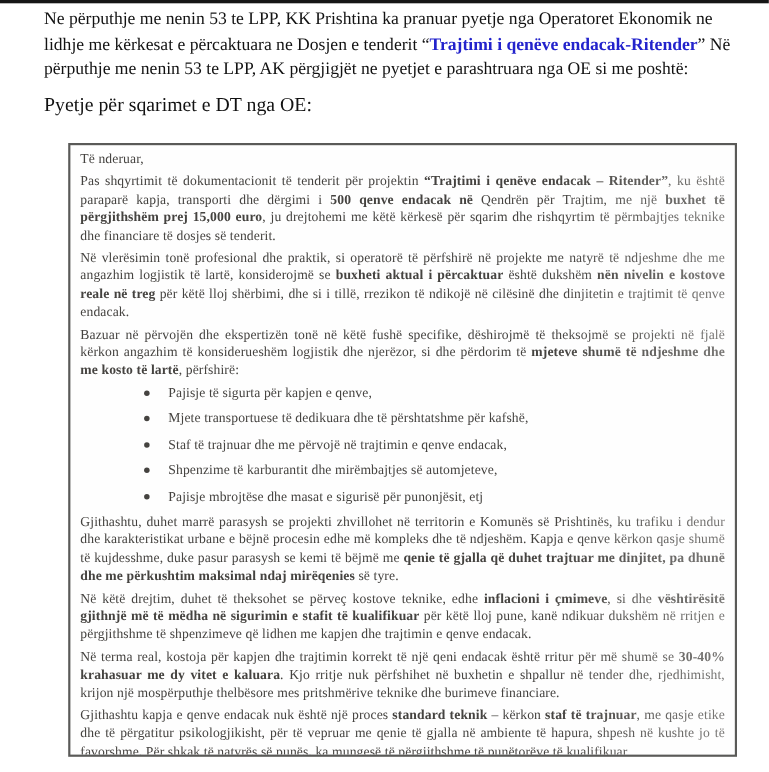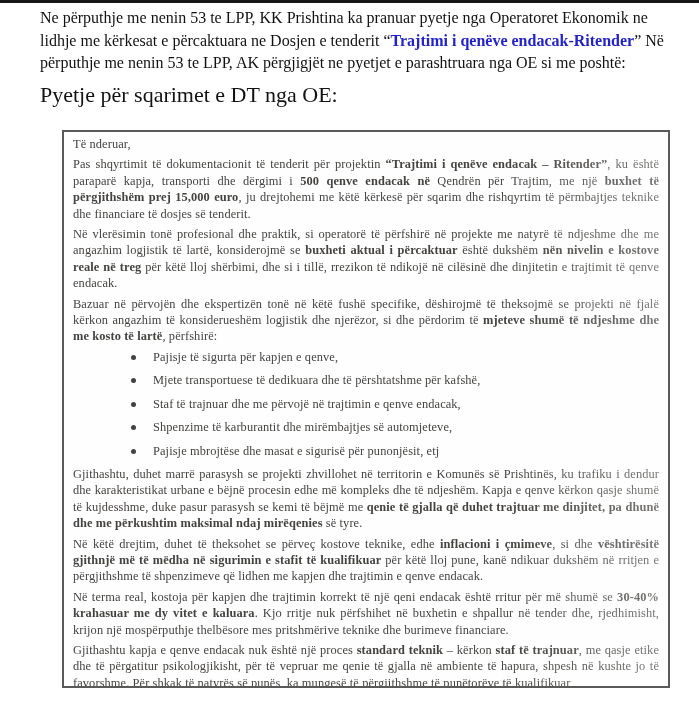--- a/index.html
+++ b/index.html
@@ -15,21 +15,21 @@
     position: absolute; top: 0; left: 0; right: 0; height: 3px;
     background: var(--strip-color, #161616);
   }
   .intro {
     position: absolute; left: 40px; top: 7px; width: 638px;
     font-size: 16px; line-height: 22.5px; color: #121212; font-family: Liberation Serif, serif;
   }
   .intro-paragraph { margin: 0; }
   .intro .accent { color: var(--accent-color, #2323cc); font-weight: bold; }
   .b { font-weight: bold; }
-  .intro-subtitle { margin: 9px 0 0 0; font-size: 22px; }
+  .intro-subtitle { margin: 9px 0 0 0; font-size: 18px; }
 
   .scan-box {
     position: absolute; left: 62px; top: 130px;
     width: 608px; height: 558px;
     box-sizing: border-box;
     border: 2px solid #5a5a58;
     background: #fefefe;
     overflow: hidden;
   }
   .scan-content {

